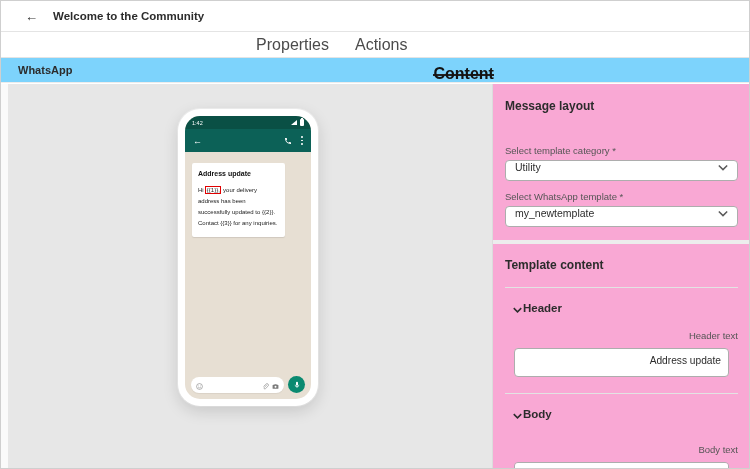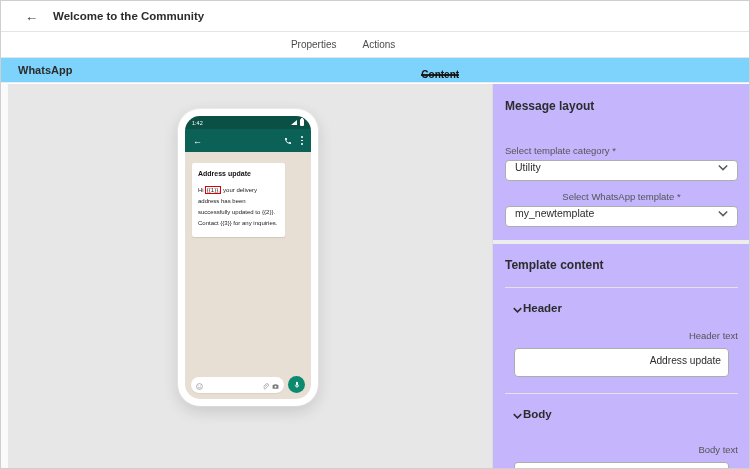--- a/index.html
+++ b/index.html
@@ -27,21 +27,21 @@
   .tab-bar {
     height: 27px;
     border-top: 1px solid #e4e4e4;
     border-bottom: 1px solid #e4e4e4;
     display: flex; align-items: stretch; justify-content: center;
     gap: 26px;
     background: #fff;
   }
   .tab {
     display: flex; align-items: center;
-    font-size: 10px; color: #4b4b4b;
+    font-size: 16px; color: #4b4b4b;
     border-bottom: 2px solid transparent;
     padding-top: 2px;
     cursor: pointer;
   }
   .tab.active { font-weight: bold; color: #131313; border-bottom-color: #222; margin-top: 40px; }
 
   
   .channel-bar {
     height: 25px;
     display: flex; align-items: center;
@@ -116,36 +116,36 @@
   .chat-pill .spacer { flex: 1; }
   .mic-btn {
     width: 17px; height: 17px; border-radius: 50%;
     background: #0b8a70; display: flex; align-items: center; justify-content: center;
     flex: 0 0 auto;
   }
 
   
   .panel {
     width: 257px; flex: 0 0 257px;
-    background: #c4b5fd;
+    background: #f9a8d4;
     border-left: 1px solid #dcdcdc;
     padding: 15px 11px 16px 12px;
     overflow: hidden;
   }
   .panel-h { font-size: 12px; font-weight: bold; color: #2c2c2c; }
   .field-label { font-size: 9.5px; color: #555; margin-bottom: 4px; }
   .select-box {
     height: 21px; background: #fff;
     border: 1px solid #adadad; border-radius: 4px;
     display: flex; align-items: flex-start; justify-content: space-between;
     padding: 0 9px; font-size: 10.5px; color: #2c2c2c;
     cursor: pointer;
   }
   .mt18 { margin-top: 32px; }
-  .mt10 { margin-top: 10px; text-align: center; }
+  .mt10 { margin-top: 10px; }
   .section-band { height: 4px; background: #ededed; margin: 13px -11px 0 -12px; }
   .divider { height: 1px; background: #e3e3e3; margin-top: 15px; }
   .collapse-header {
     margin-top: 11px; margin-left: 8px;
     display: flex; align-items: center; gap: 1px;
     cursor: pointer;
   }
   .collapse-title { font-size: 11.5px; font-weight: bold; color: #2c2c2c; }
   .sub { margin-left: 9px; text-align: right; }
   .textarea-box {

